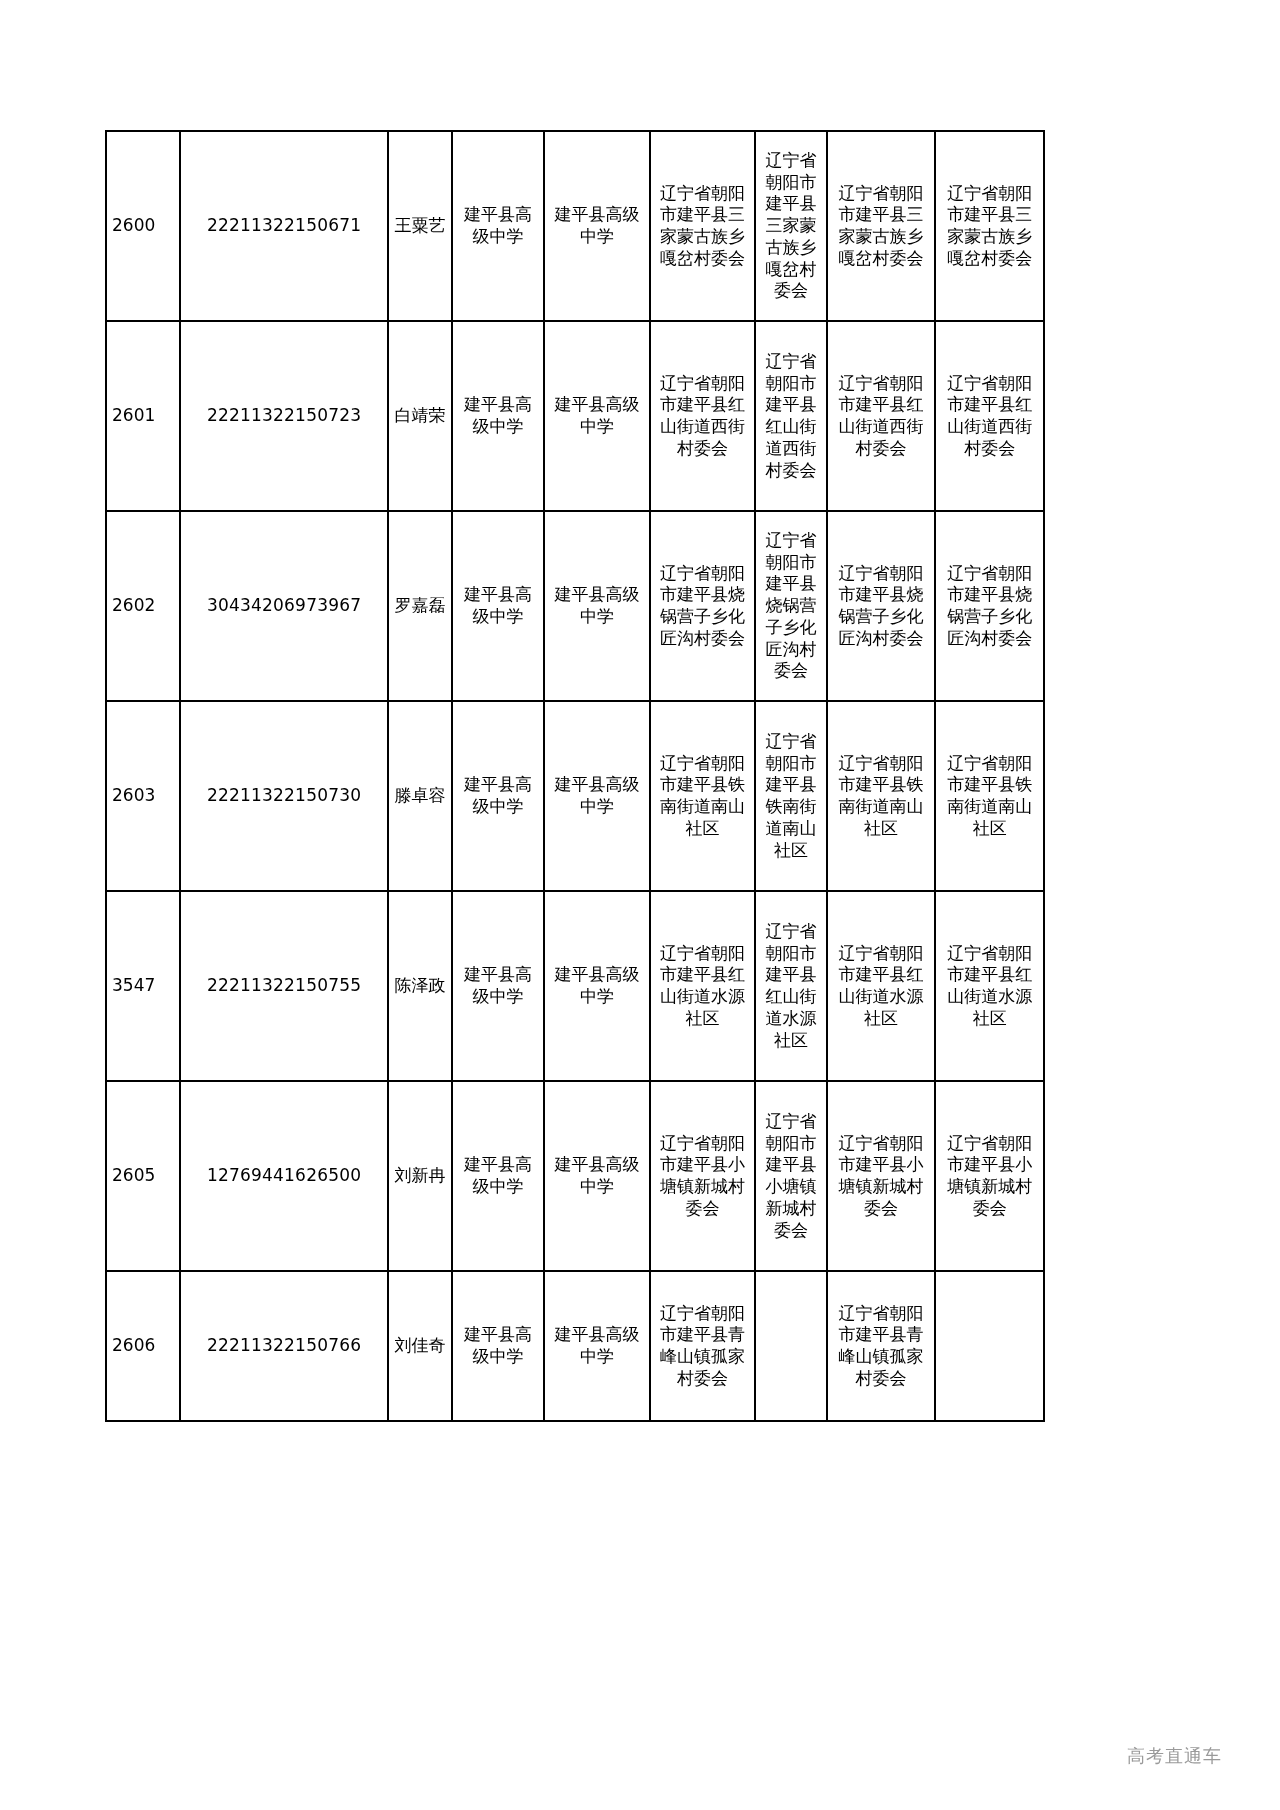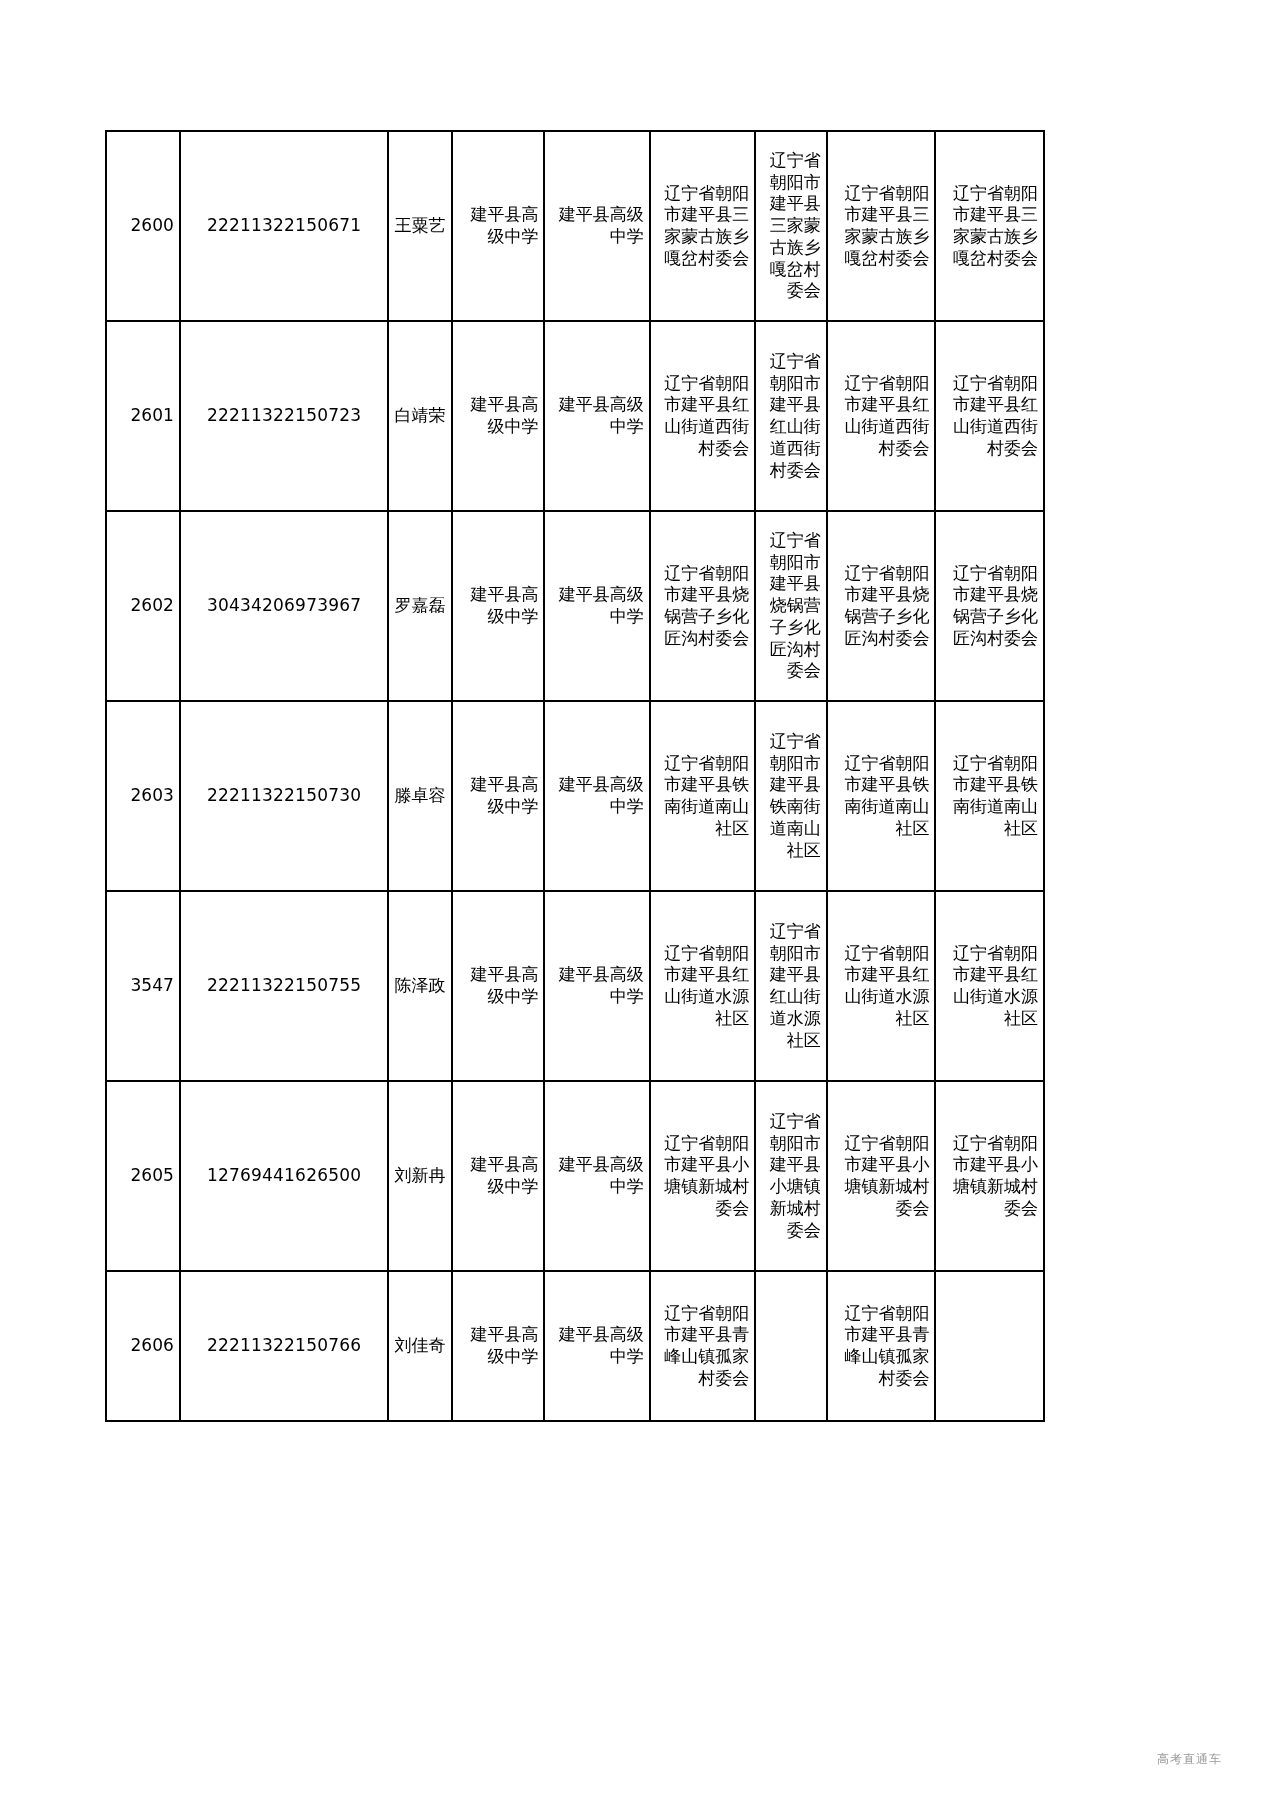--- a/index.html
+++ b/index.html
@@ -46,45 +46,45 @@
   col.c1 { width: 198px; }
   col.c2 { width: 60px; }
   col.c3 { width: 88px; }
   col.c4 { width: 100px; }
   col.c5 { width: 100px; }
   col.c6 { width: 68px; }
   col.c7 { width: 103px; }
   col.c8 { width: 103px; }
 
   td.seq {
-    text-align: right;
+    text-align: left;
     font-size: 17px;
   }
   td.code {
     text-align: center;
     font-size: 17px;
     letter-spacing: 0.2px;
     border-radius: 6px;
   }
   td.name {
     text-align: left;
     font-size: 18px;
   }
   td.txt {
-    text-align: right;
+    text-align: center;
     font-size: 17px;
   }
   td.narrow {
     font-size: 16px;
   }
   .watermark {
     position: absolute;
     right: 58px;
     bottom: 42px;
-    font-size: 12px;
+    font-size: 18px;
     color: #9a9a9a;
     letter-spacing: 1px;
   }
 </style>
 </head>
 <body>
 
 <div class="page">
 
   <div class="table-wrap">

